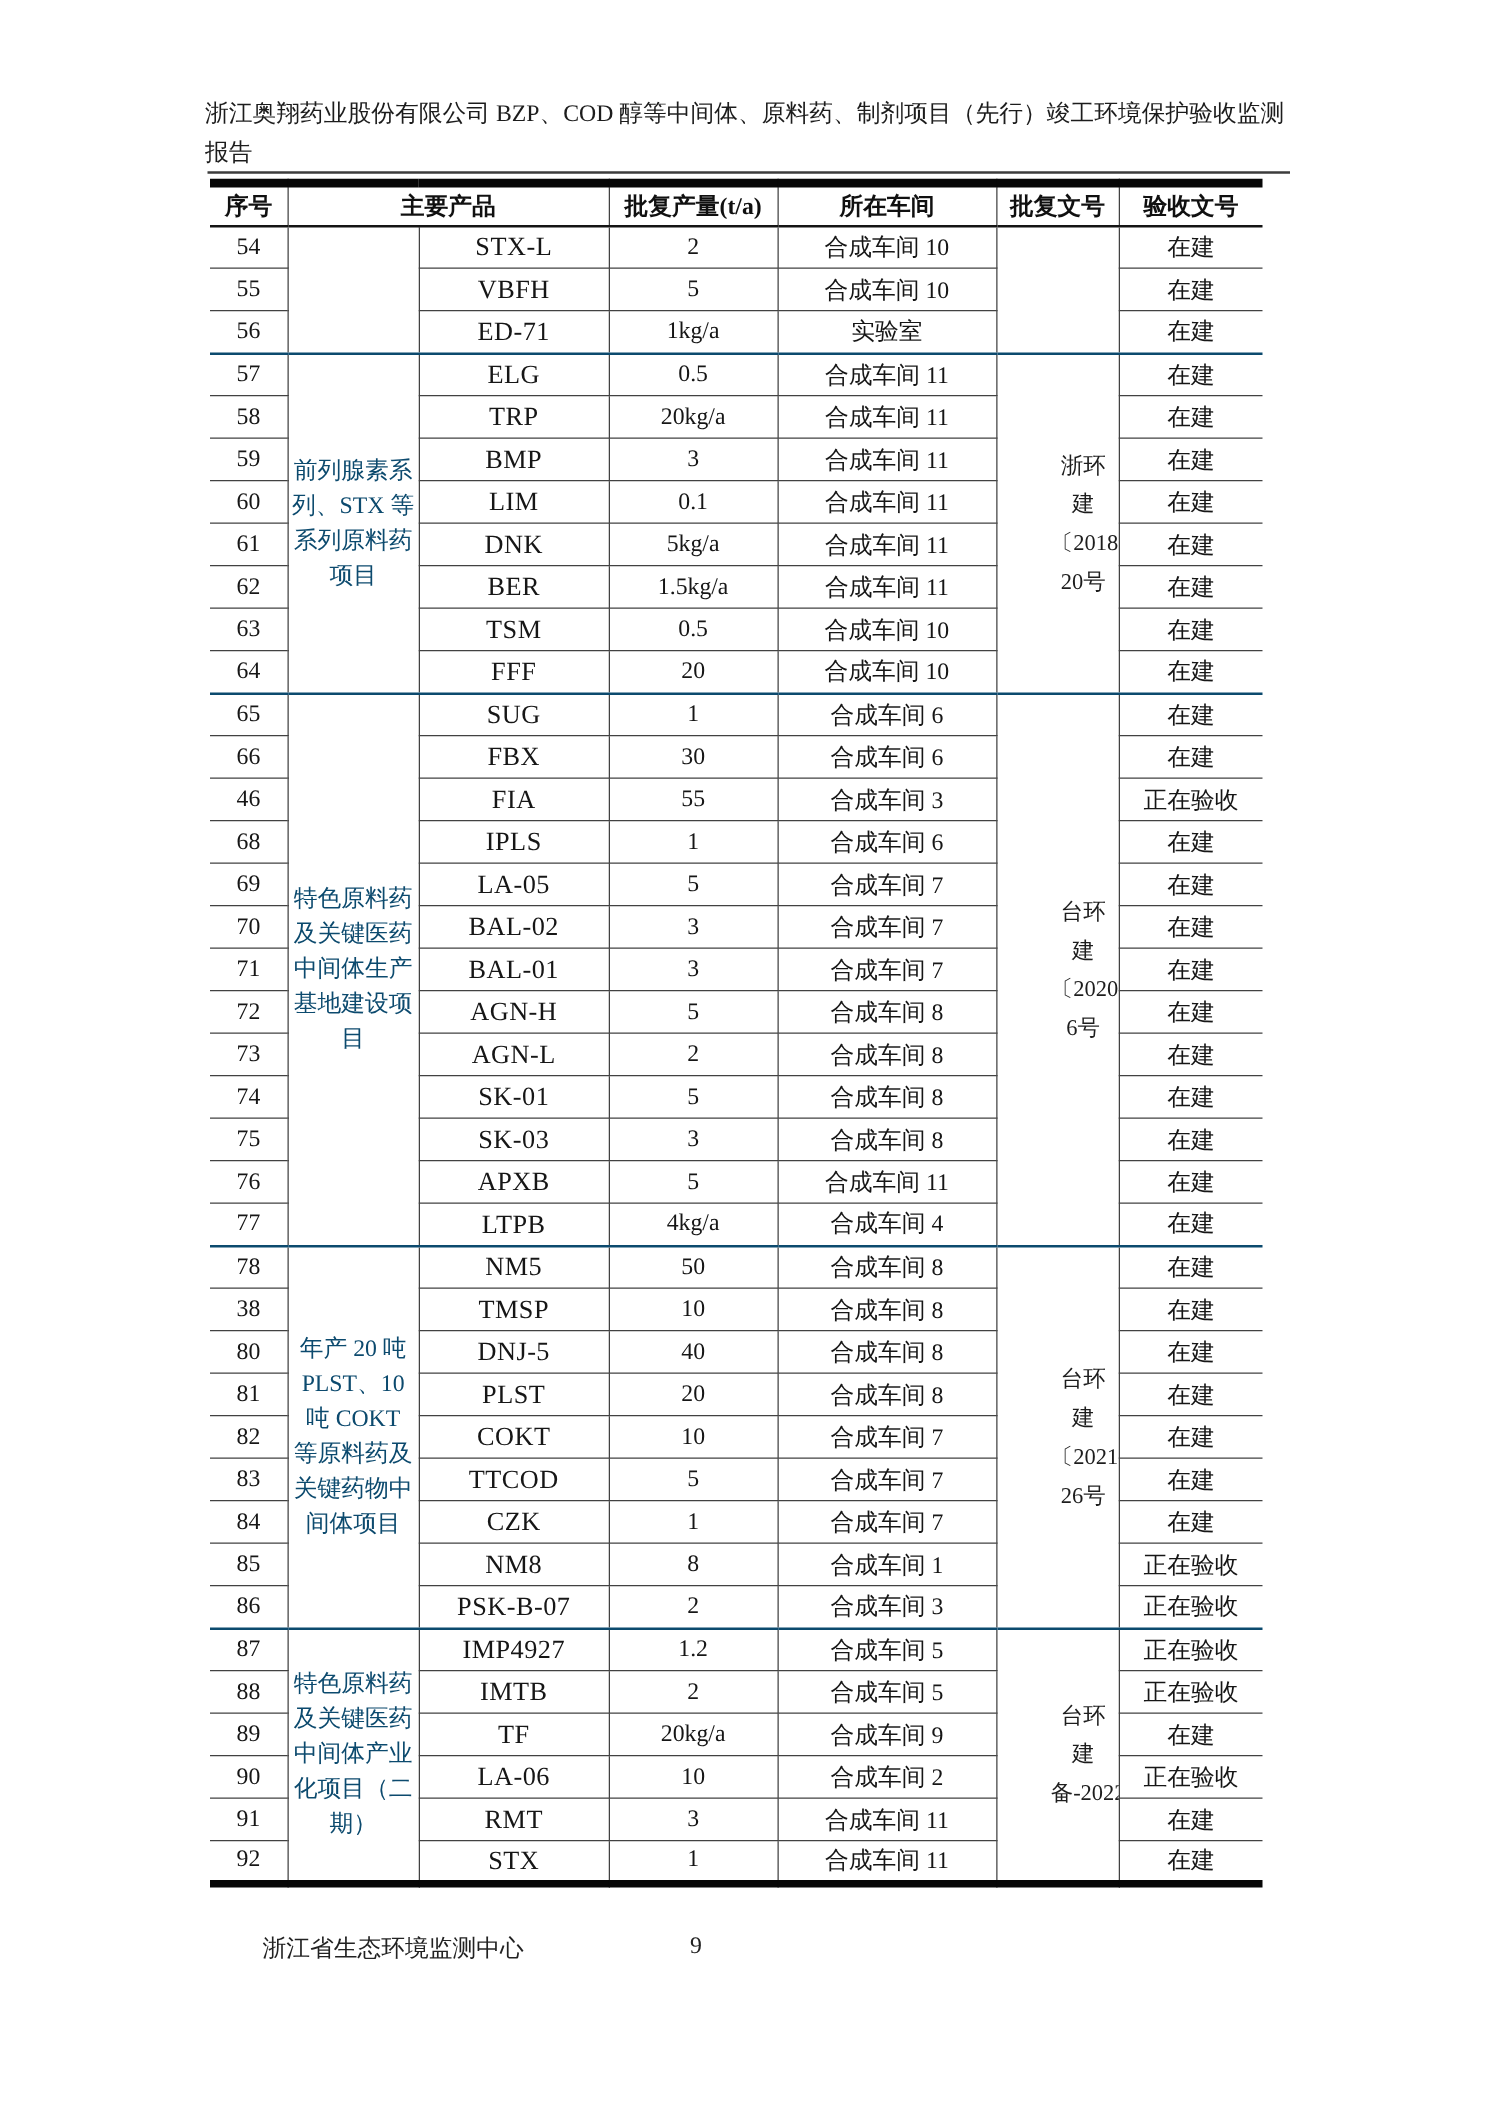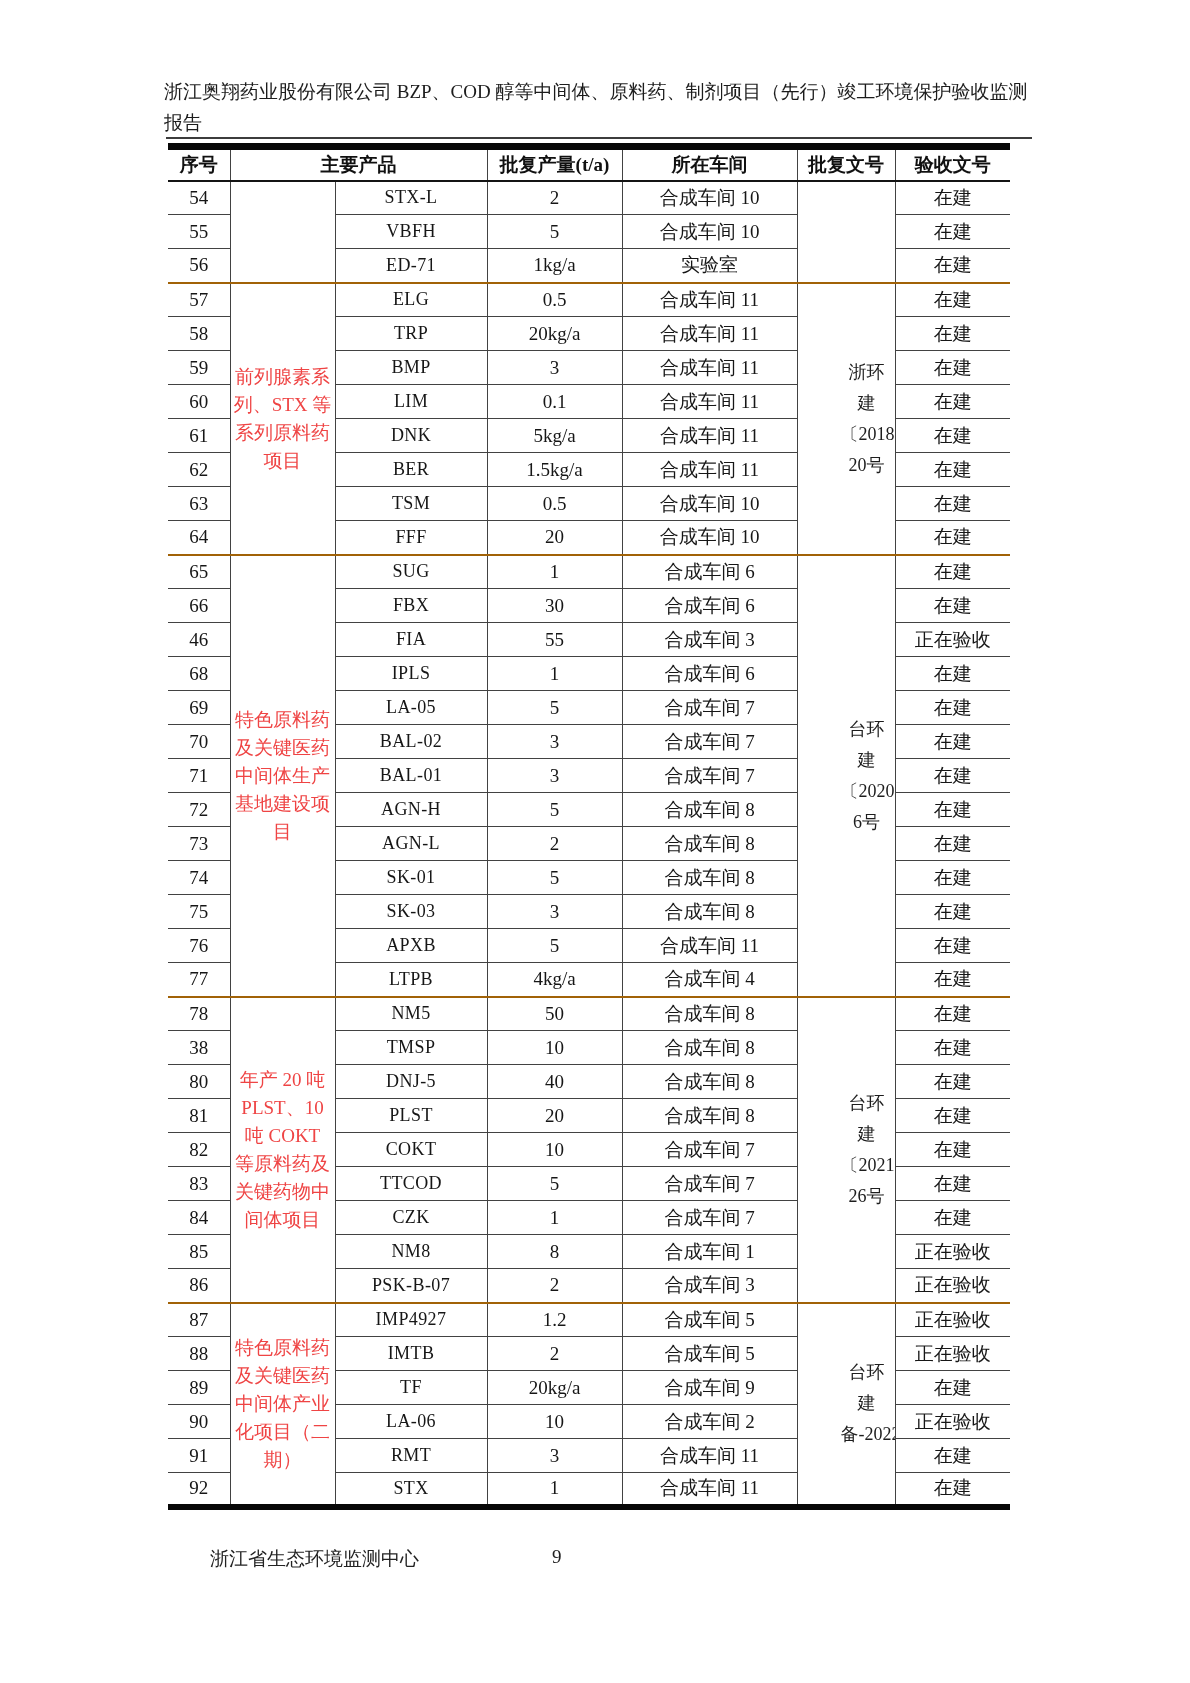--- a/index.html
+++ b/index.html
@@ -25,25 +25,25 @@
   col.c4{width:135px}col.c5{width:175px}col.c6{width:98px}col.c7{width:115px}
   th,td{
     border:1px solid #424242;text-align:center;vertical-align:middle;
     padding:0 2px;font-size:19px;overflow:hidden;
   }
   thead tr{height:34px;}
   thead th{font-weight:bold;border-bottom:2px solid #141414;font-size:19px;color:#101010;text-align:center;}
   tbody tr{height:34px;}
   tr > *:first-child{border-left:none;}
   tr > *:last-child{border-right:none;}
-  tr.group-start > *{border-top:2px solid #a16207;}
-  td.c-project{font-size:19px;line-height:28px;padding:0 3px;color:#ef4444;}
+  tr.group-start > *{border-top:2px solid #0c4a6e;}
+  td.c-project{font-size:19px;line-height:28px;padding:0 3px;color:#0c4a6e;}
   td.c-approval{font-size:18px;line-height:31px;color:#1d1d1d;padding-left:43px;}
   td.c-no,td.c-qty{font-size:19px;}
-  td.c-product{font-size:18px;letter-spacing:0.4px;}
+  td.c-product{font-size:21px;letter-spacing:0.4px;}
   .footer{position:absolute;top:1546px;left:0;width:1190px;height:30px;font-size:19px;color:#222;}
   .footer .org{position:absolute;left:210px;top:0;text-align:center;}
   .footer .pageno{position:absolute;left:552px;top:0;}
 </style>
 </head>
 <body>
 
 <div class="doc-title">浙江奥翔药业股份有限公司 BZP、COD 醇等中间体、原料药、制剂项目（先行）竣工环境保护验收监测报告</div>
 <div class="header-rule"></div>
 

